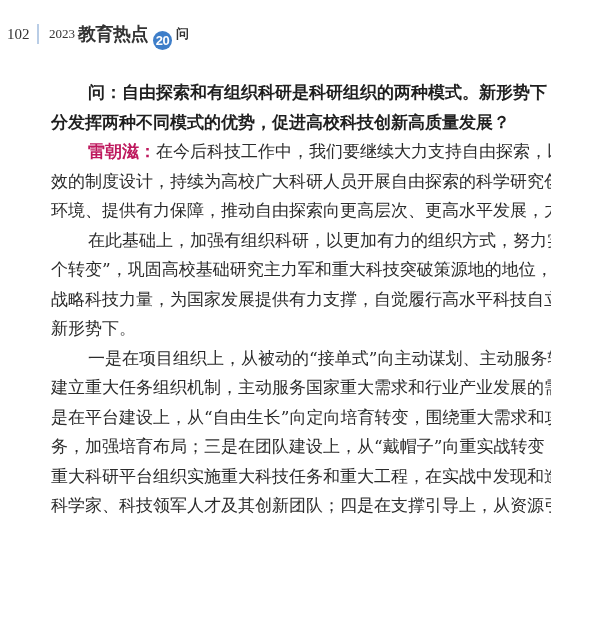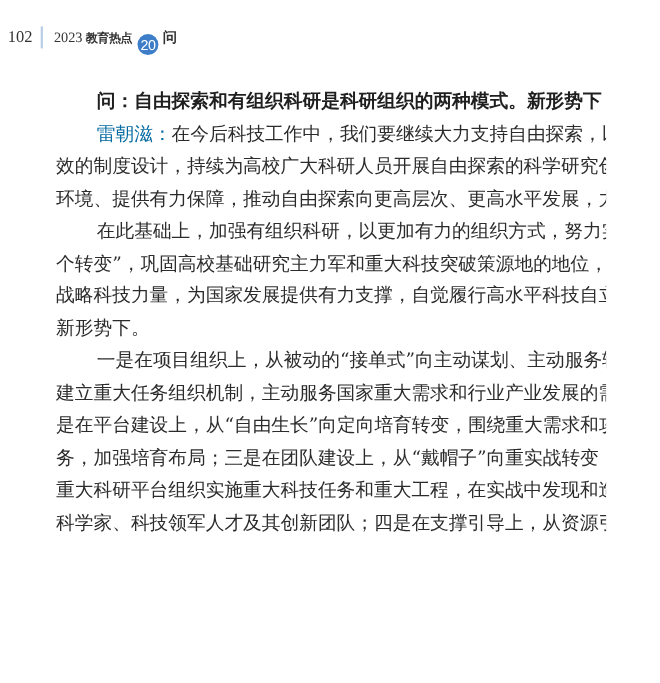--- a/index.html
+++ b/index.html
@@ -33,36 +33,36 @@
       width: 2px;
       height: 20px;
       background: #b9cde6;
       margin: 0 10px 0 8px;
     }
     .series-year {
       font-size: 13px;
       margin-right: 3px;
     }
     .series-name {
-      font-size: 11px;
+      font-size: 18px;
       font-weight: bold;
       font-family: "DejaVu Serif", serif;
       letter-spacing: -0.5px;
     }
     .badge {
       display: inline-flex;
       align-items: center;
       justify-content: center;
       width: 19px;
       height: 19px;
       border-radius: 50%;
       background: #3e7ec9;
       color: #ffffff;
       font-family: "Liberation Sans", "DejaVu Sans", sans-serif;
-      font-weight: normal;
+      font-weight: bold;
       font-size: 13px;
       margin: 12px 4px 0 5px;
       letter-spacing: -0.5px;
     }
     .series-suffix {
       font-size: 13px;
       font-weight: bold;
       font-family: "DejaVu Serif", serif;
     }
     .content {
@@ -85,39 +85,40 @@
     }
     .line.indent {
       padding-left: 37px;
     }
     .q .line {
       font-weight: bold;
       font-family: "DejaVu Serif", serif;
       color: #1f1f1f;
     }
     .speaker {
-      font-weight: normal;
-      color: #0369a1;
+      font-weight: bold;
+      color: #be185d;
     }
   </style>
 </head>
 <body>
 
 <div class="header">
   <span class="page-number">102</span>
   <span class="divider"></span>
   <span class="series-year">2023</span>
   <span class="series-name">教育热点</span>
   <span class="badge">20</span>
   <span class="series-suffix">问</span>
 </div>
 
 <div class="content">
   <div class="q">
     <div class="line indent">问：自由探索和有组织科研是科研组织的两种模式。新形势下，如何充</div>
+    <div class="line last">分发挥两种不同模式的优势，促进高校科技创新高质量发展？</div>
   </div>
 
   <div>
     <div class="line indent"><span class="speaker">雷朝滋：</span><span>在今后科技工作中，我们要继续大力支持自由探索，以更加有</span></div>
     <div class="line">效的制度设计，持续为高校广大科研人员开展自由探索的科学研究创造良好</div>
     <div class="line">环境、提供有力保障，推动自由探索向更高层次、更高水平发展，力争取得</div>
   </div>
 
   <div>
     <div class="line indent">在此基础上，加强有组织科研，以更加有力的组织方式，努力实现“四</div>

